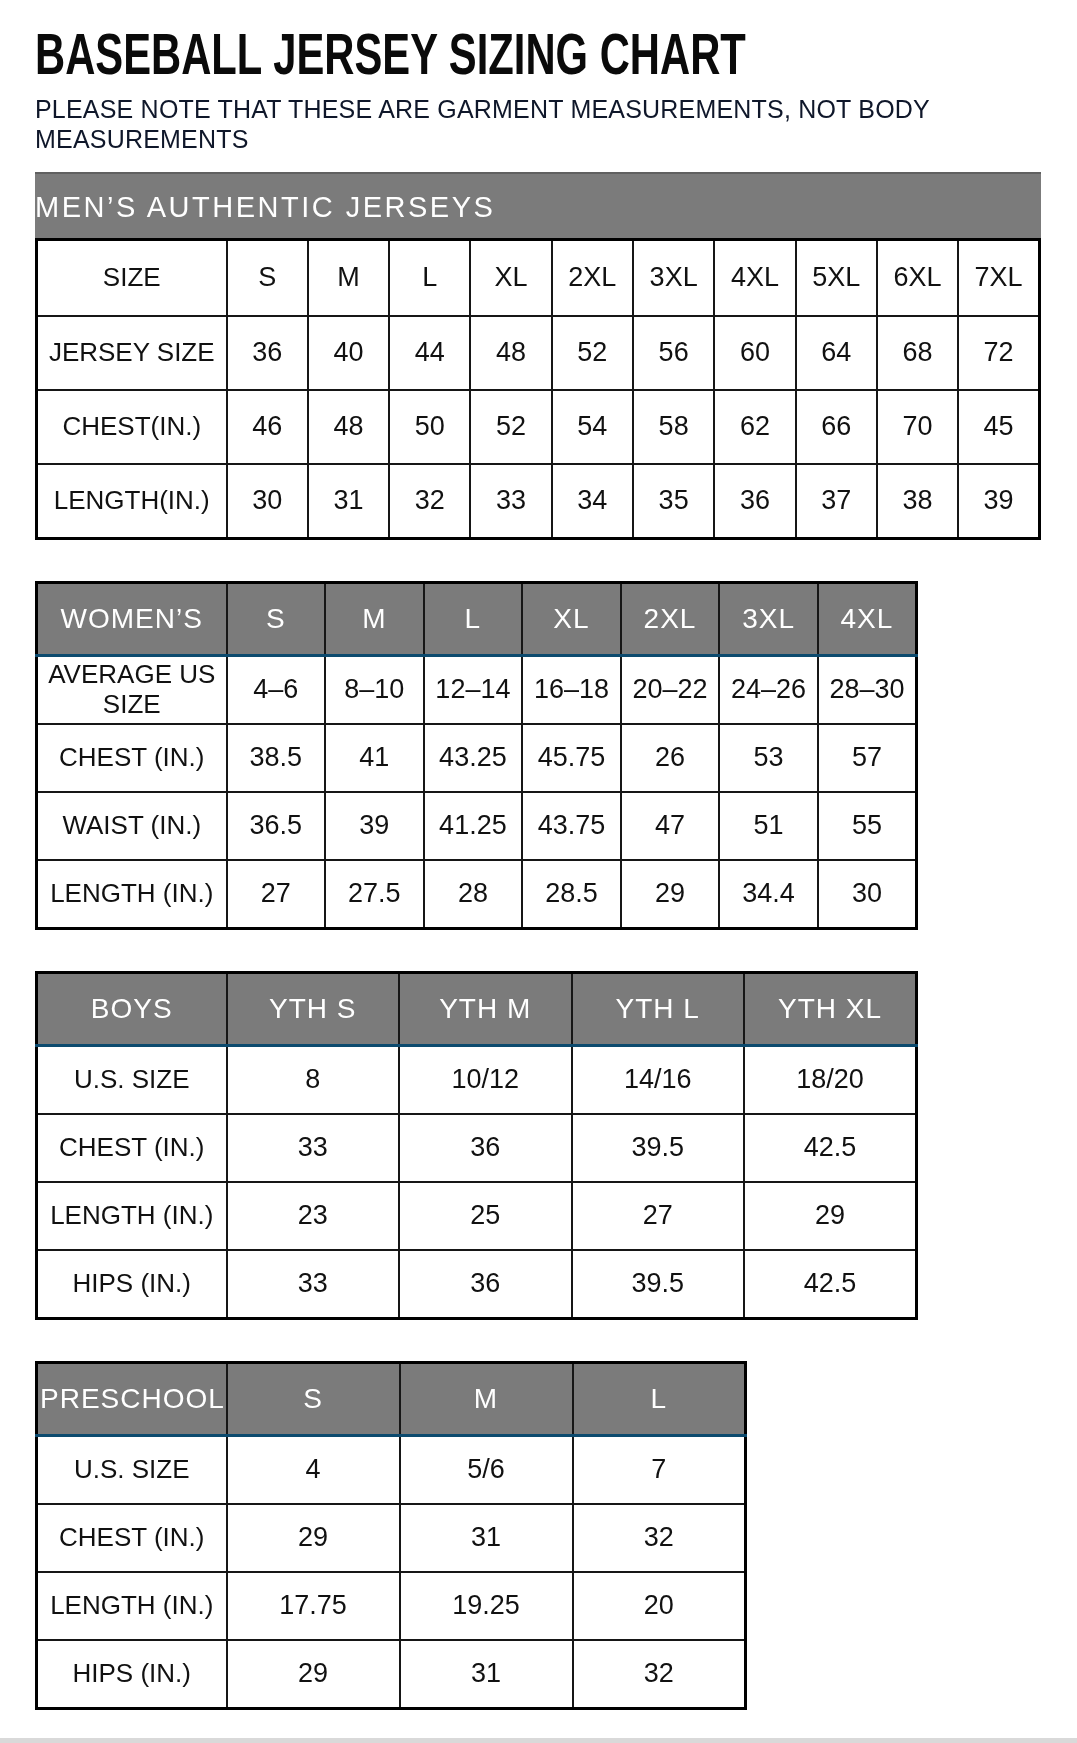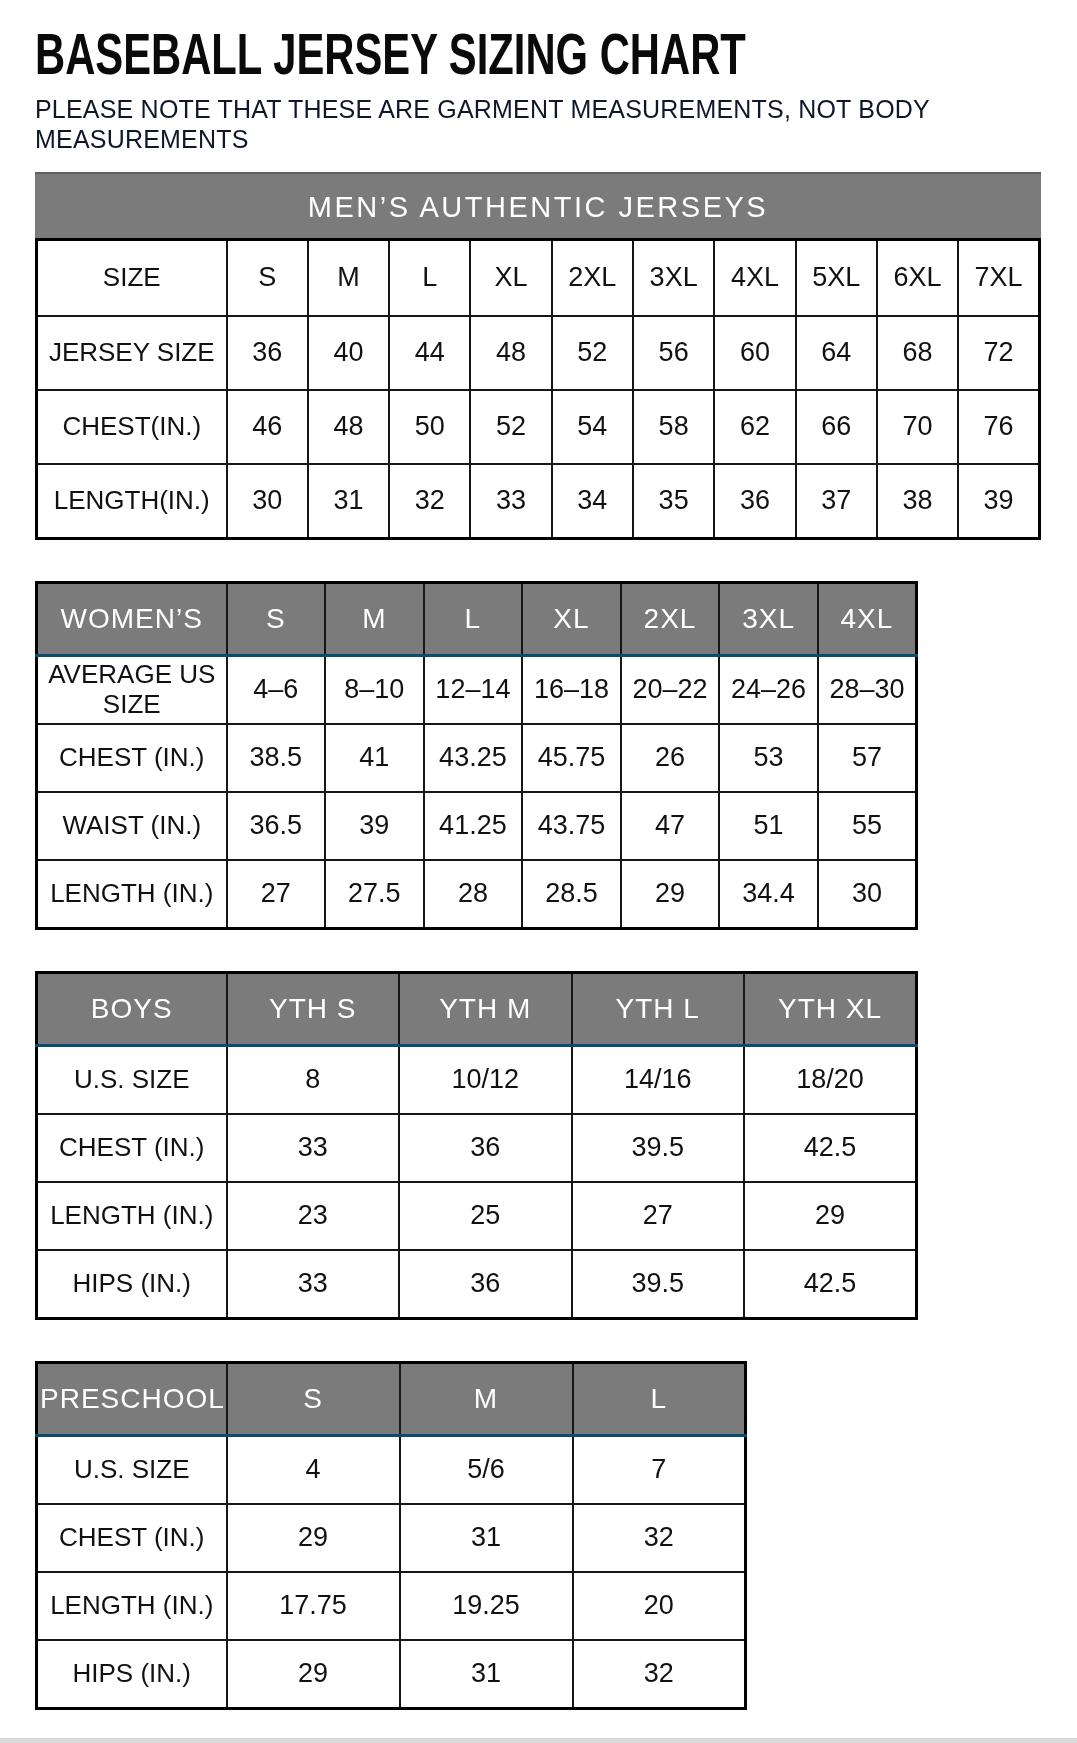--- a/index.html
+++ b/index.html
@@ -21,21 +21,21 @@
   .note {
     width:900px; margin-top:9px;
     color:#0f172a; font-size:25px; line-height:1.22; letter-spacing:0.2px;
   }
 
   .tables-region { margin-top:17px; }
   .table-block { margin-bottom:41px; }
 
   .banner {
     background:#7b7b7b; color:#ffffff;
-    height:66px; line-height:66px; text-align:center;
+    height:66px; line-height:66px; text-align:left;
     font-size:29px; letter-spacing:2.5px;
     border-top:2px solid #606060;
     box-sizing:border-box;
   }
 
   table.size-table {
     border-collapse:collapse; table-layout:fixed;
     border:3px solid #000000;
     background:#ffffff;
   }
@@ -121,21 +121,21 @@
               <td class="label-cell">CHEST(IN.)</td>
               <td>46</td>
               <td>48</td>
               <td>50</td>
               <td>52</td>
               <td>54</td>
               <td>58</td>
               <td>62</td>
               <td>66</td>
               <td>70</td>
-              <td>76</td>
+              <td>45</td>
             </tr>
             <tr>
               <td class="label-cell">LENGTH(IN.)</td>
               <td>30</td>
               <td>31</td>
               <td>32</td>
               <td>33</td>
               <td>34</td>
               <td>35</td>
               <td>36</td>

